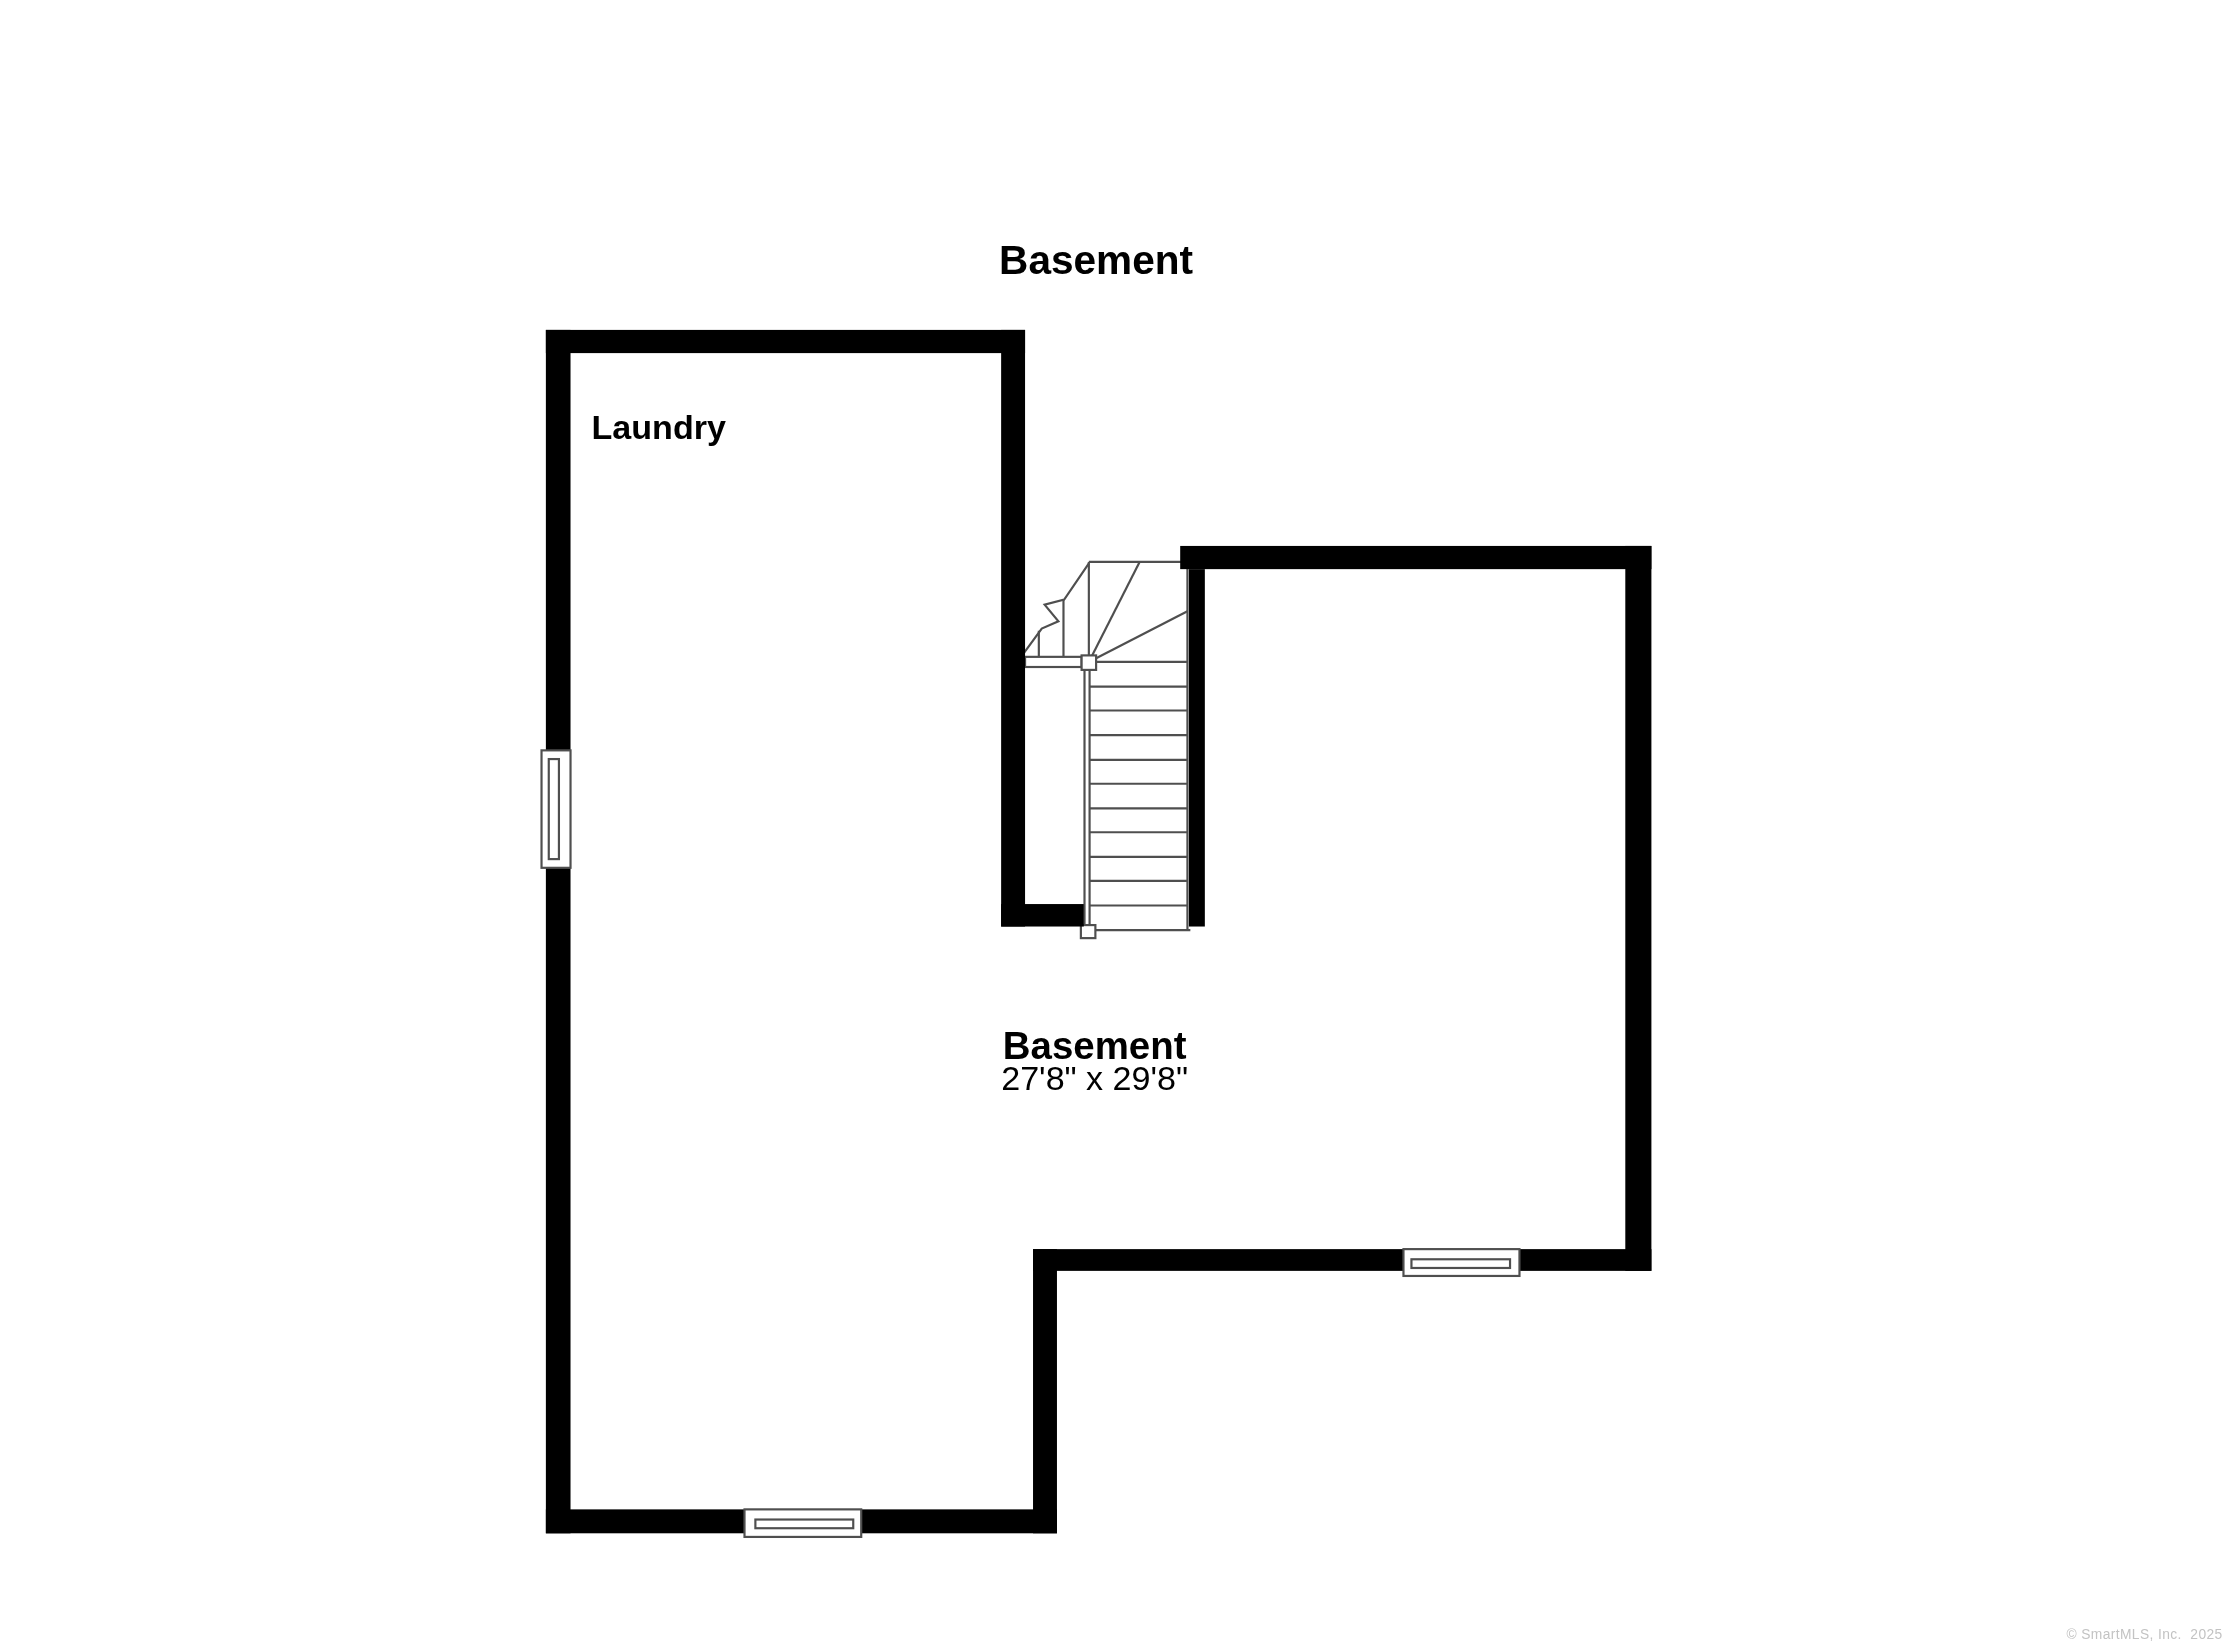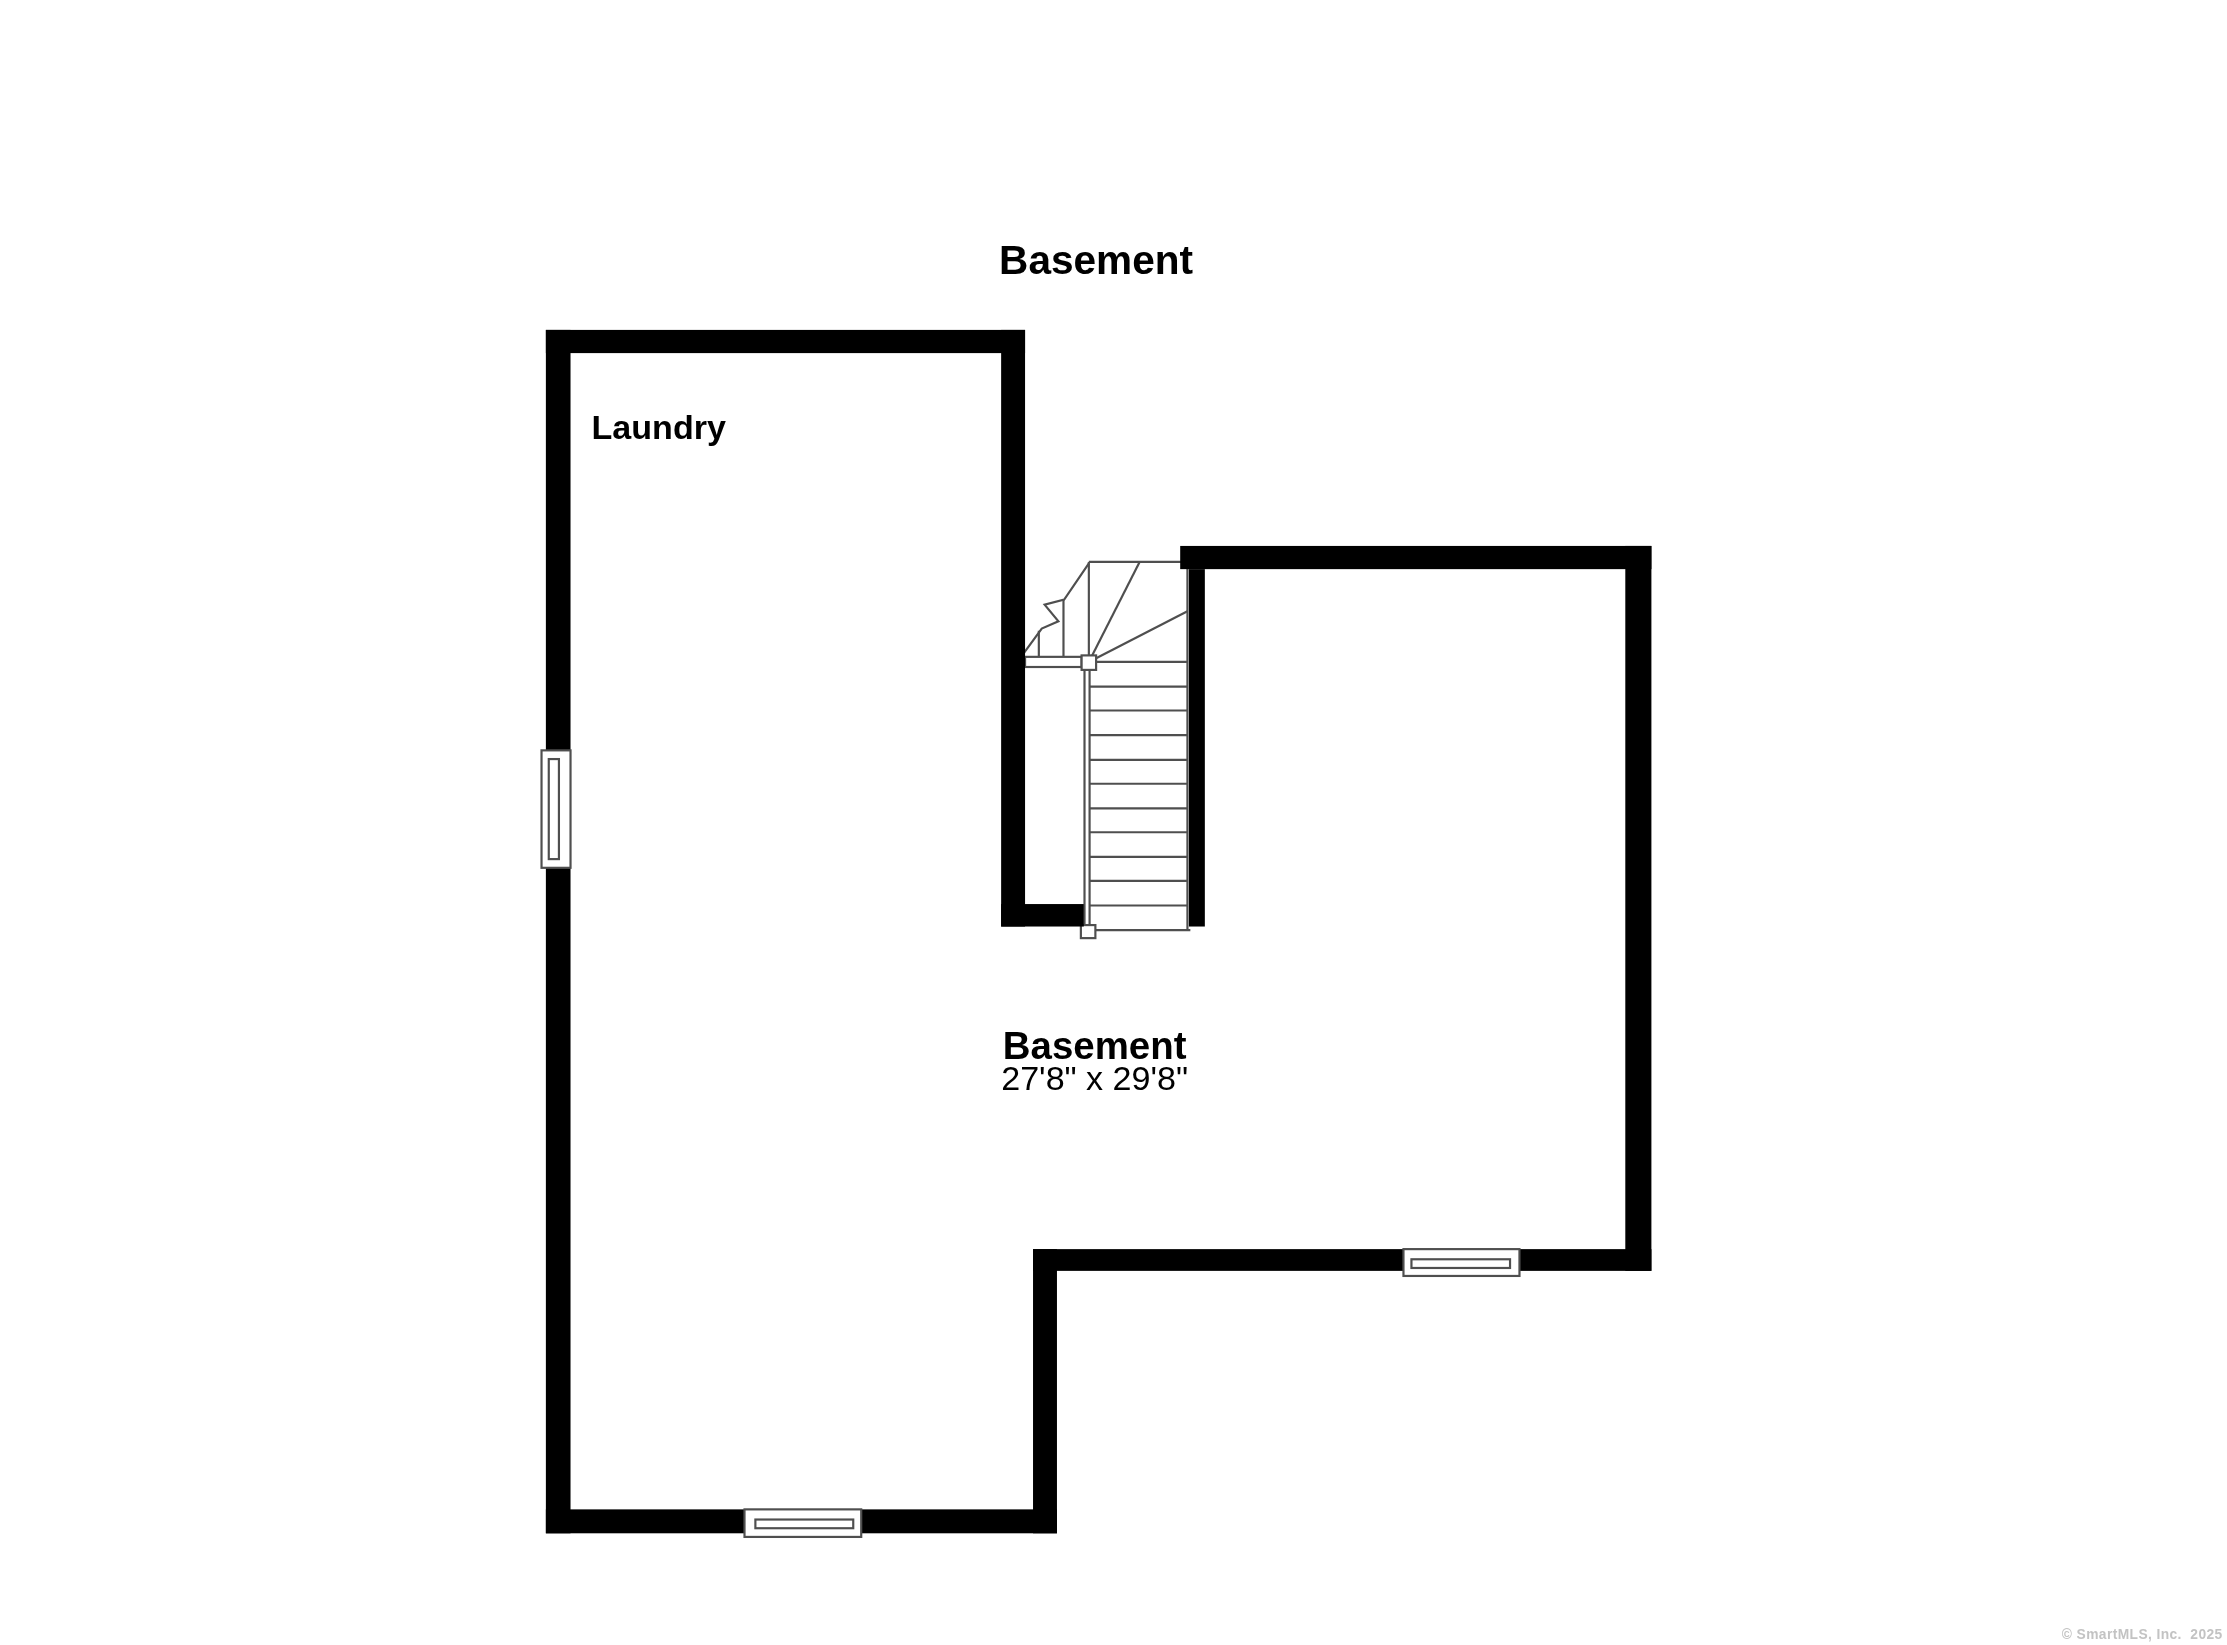--- a/index.html
+++ b/index.html
@@ -22,21 +22,21 @@
   .wall{fill:var(--wall);stroke:none;}
   .thin{stroke:var(--line);stroke-width:3;fill:none;}
   .sym{stroke:var(--line);stroke-width:3;fill:#ffffff;}
   .lbl{fill:var(--text);font-family:"Liberation Sans","DejaVu Sans",sans-serif;}
   .lbl-bold{font-weight:bold;}
   .copyright{
     position:absolute;
     right:4.4px;
     bottom:2.9px;
     font-size:13.8px;
-    font-weight:700;
+    font-weight:400;
     color:var(--copyright);
     white-space:pre;
     letter-spacing:0.4px;
   }
 </style>
 </head>
 <body>
 
 <div class="canvas">
 

